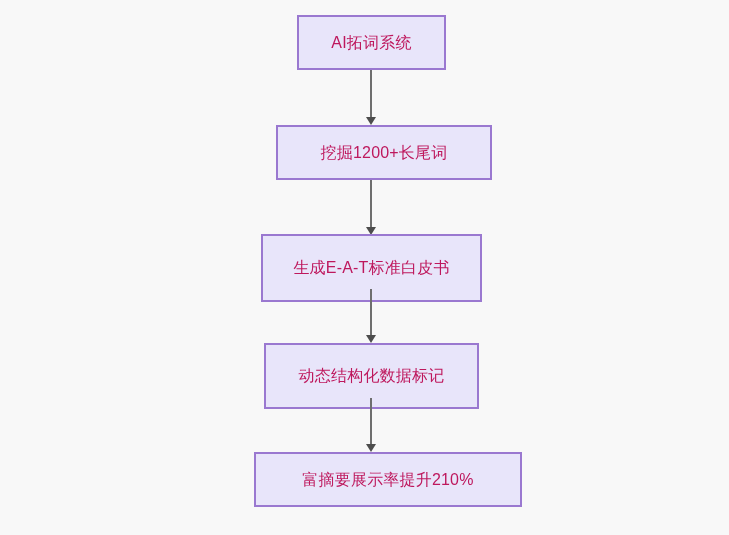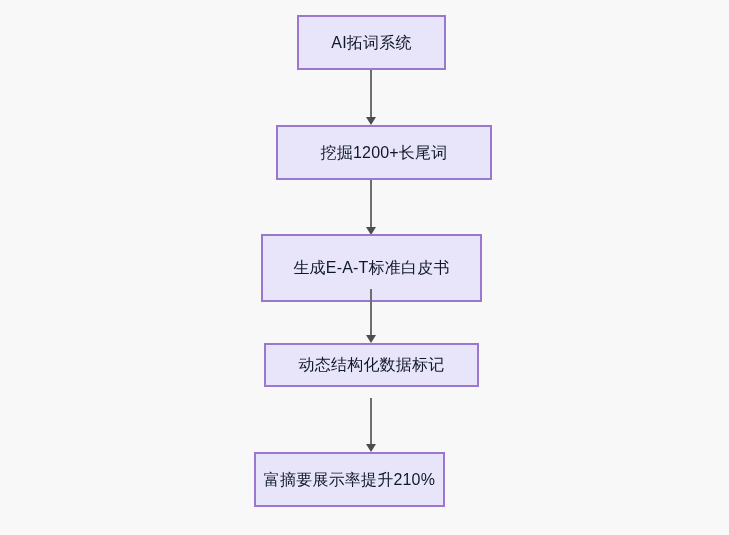--- a/index.html
+++ b/index.html
@@ -19,21 +19,21 @@
     height: 535px;
   }
   .node {
     position: absolute;
     box-sizing: border-box;
     background: #e8e5fa;
     border: 2px solid #9a78d0;
     display: flex;
     align-items: center;
     justify-content: center;
-    color: #0f172a;
+    color: #be185d;
     font-size: 16px;
     line-height: 1.2;
     letter-spacing: 0.2px;
     white-space: nowrap;
   }
   .node-label {
     display: block;
   }
   .connector {
     position: absolute;
@@ -46,22 +46,22 @@
     height: 0;
     border-left: 5px solid transparent;
     border-right: 5px solid transparent;
     border-top: 8px solid #4d4d4d;
   }
 
   
   #node-1 { left: 297px; top: 15px;  width: 149px; height: 55px; }
   #node-2 { left: 276px; top: 125px; width: 216px; height: 55px; }
   #node-3 { left: 261px; top: 234px; width: 221px; height: 68px; }
-  #node-4 { left: 264px; top: 343px; width: 215px; height: 44px; }
-  #node-5 { left: 254px; top: 452px; width: 191px; height: 55px; }
+  #node-4 { left: 264px; top: 343px; width: 215px; height: 66px; }
+  #node-5 { left: 254px; top: 452px; width: 268px; height: 55px; }
 
   
   #edge-1-line { left: 370px; top: 70px;  height: 47px; }
   #edge-1-head { left: 366px; top: 117px; }
   #edge-2-line { left: 370px; top: 180px; height: 47px; }
   #edge-2-head { left: 366px; top: 227px; }
   #edge-3-line { left: 370px; top: 289px; height: 46px; }
   #edge-3-head { left: 366px; top: 335px; }
   #edge-4-line { left: 370px; top: 398px; height: 46px; }
   #edge-4-head { left: 366px; top: 444px; }

